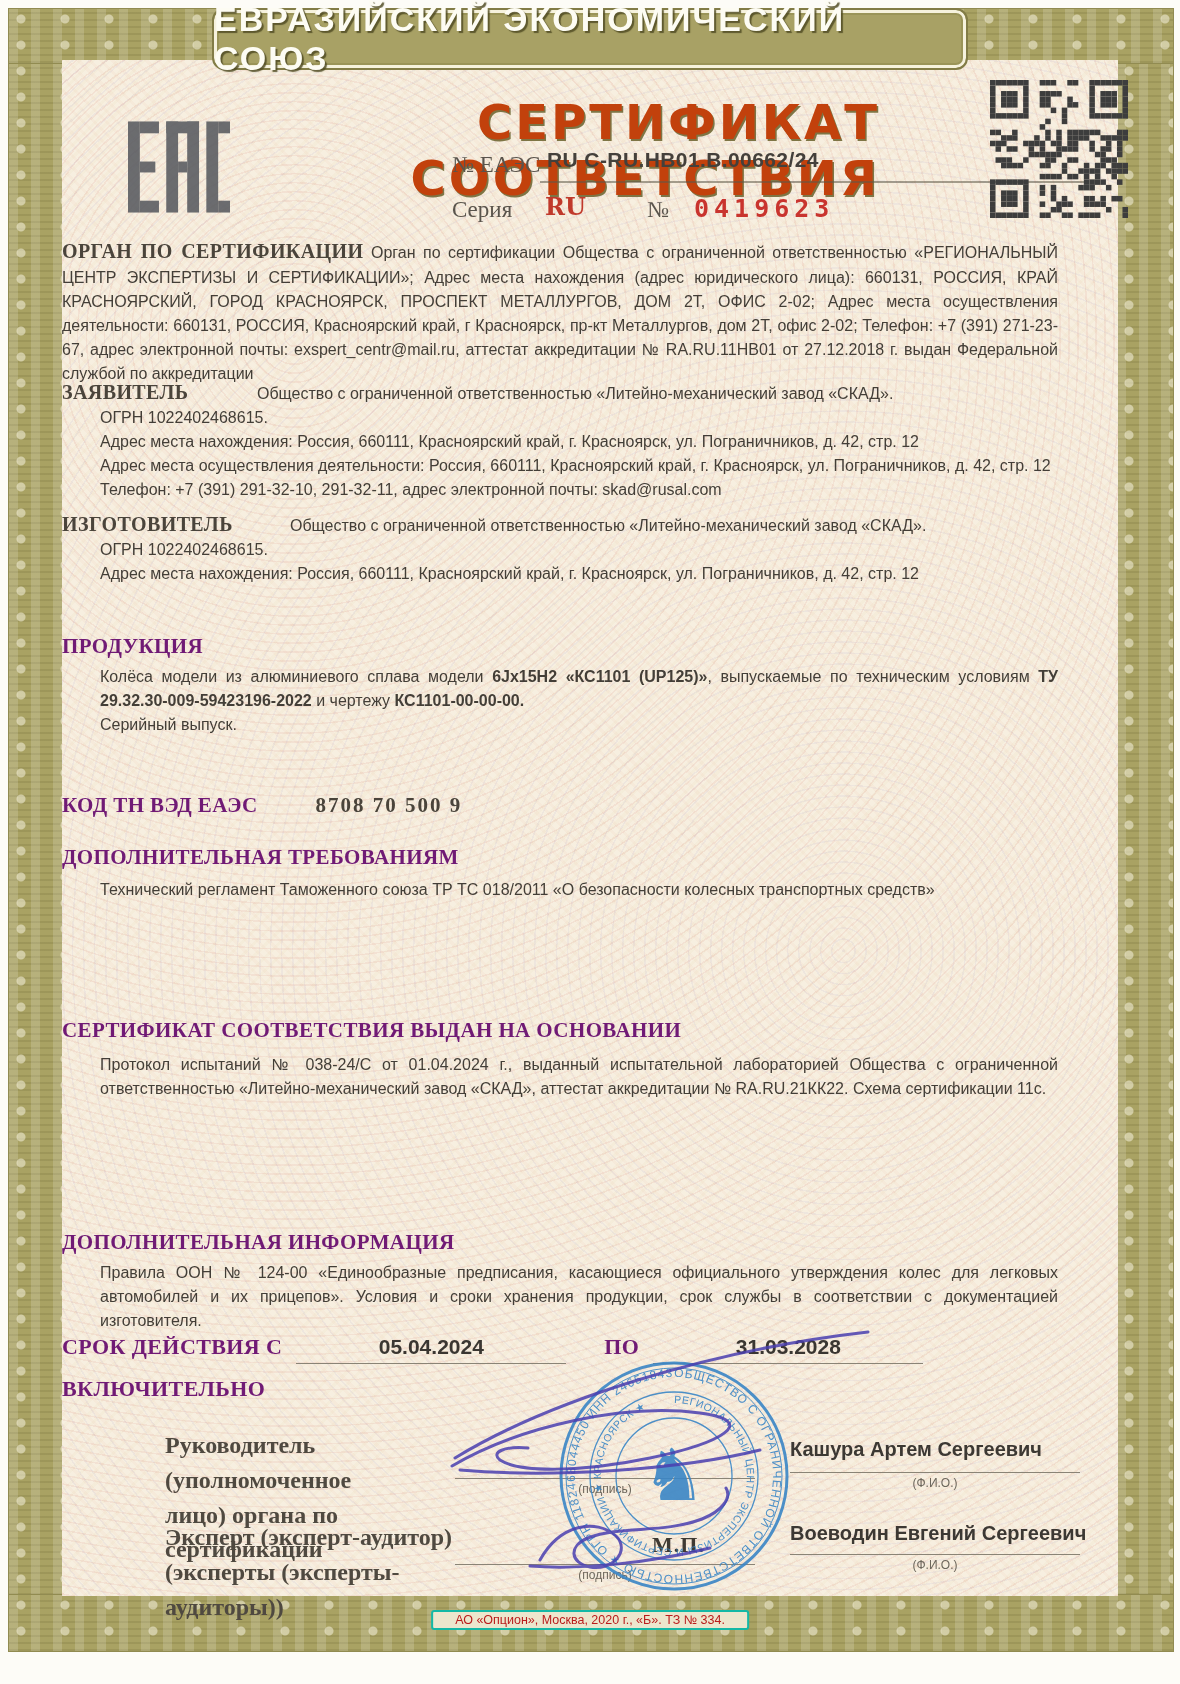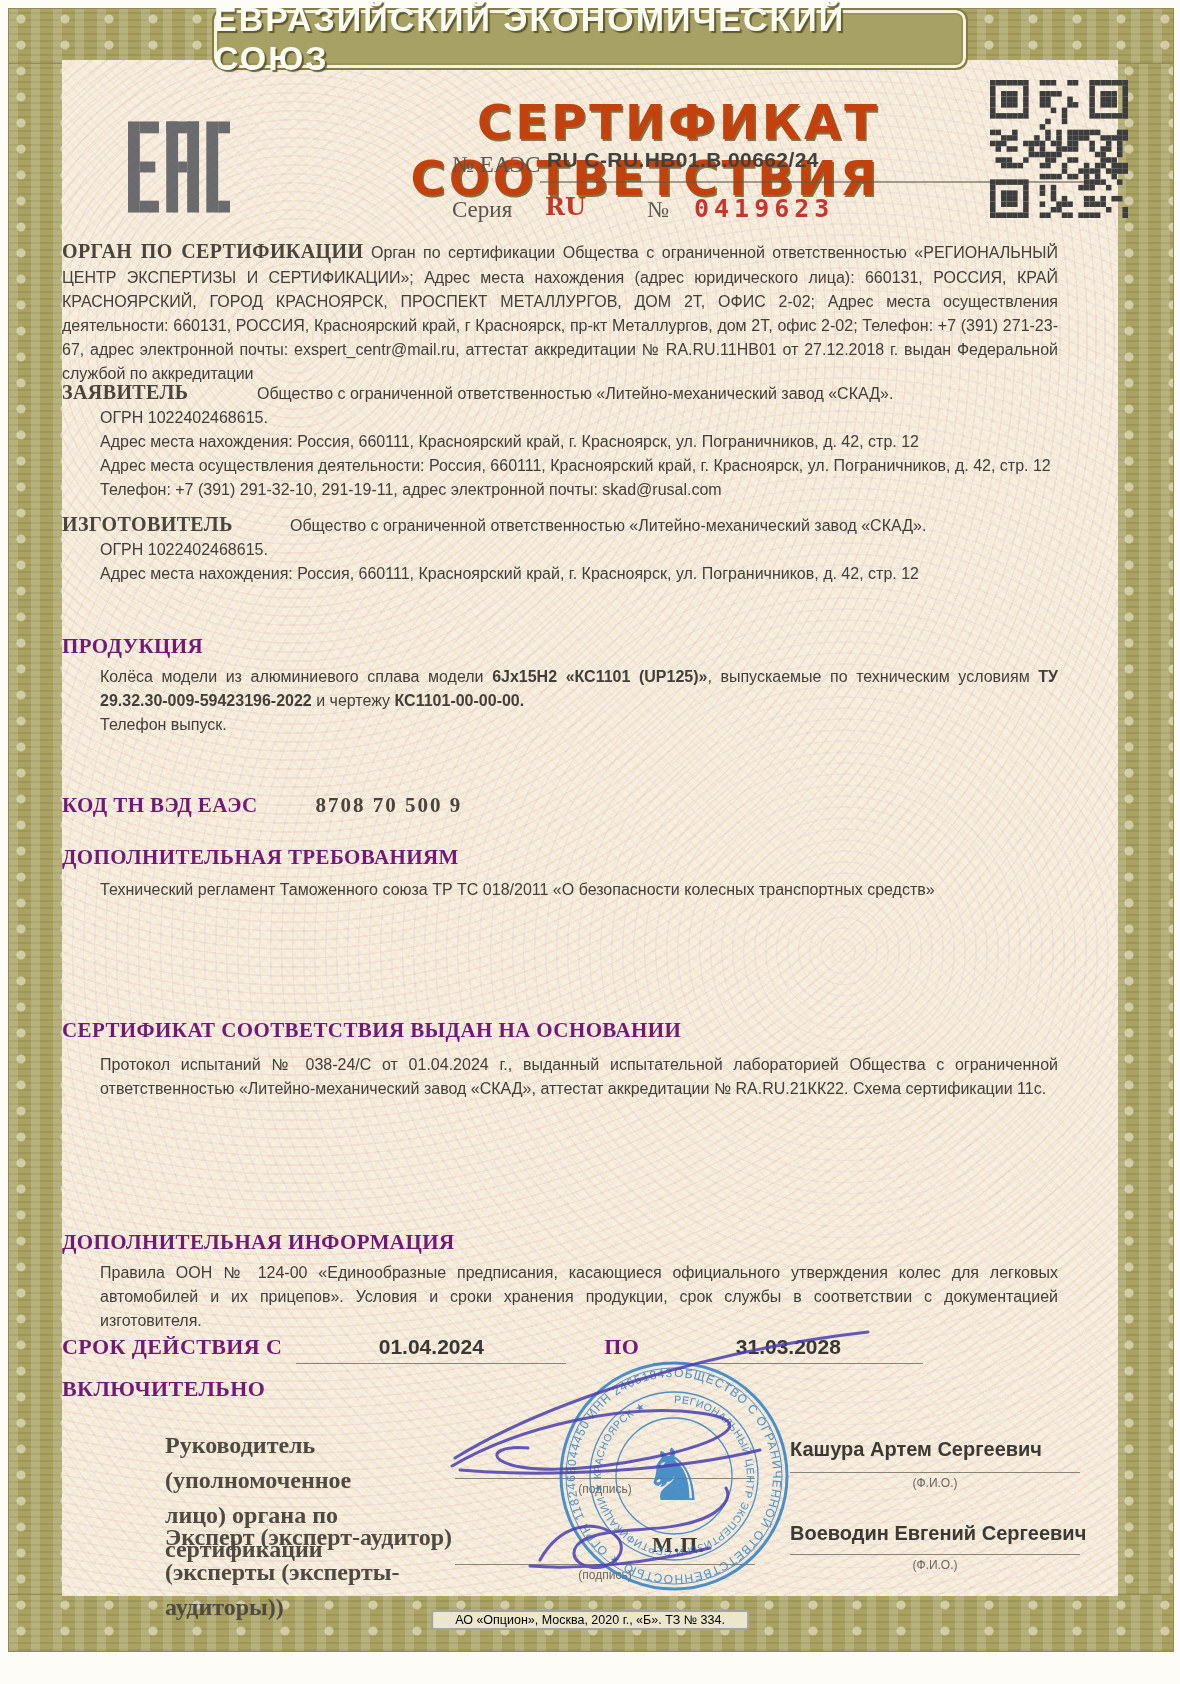--- a/index.html
+++ b/index.html
@@ -74,22 +74,22 @@
     font-weight:bold;font-size:24px;line-height:1.45;color:#4f4940;}
   .sig-line{position:absolute;border-top:1.5px solid #8a8476;}
   .cap{position:absolute;font-size:12px;color:#6d675c;text-align:center;}
   .person{position:absolute;font-weight:bold;font-size:20px;color:#3c3833;}
   .mp{position:absolute;left:652px;top:1532px;font-family:"Liberation Serif",serif;
     font-weight:bold;font-size:22px;color:#3f3a33;letter-spacing:1px;}
   .stamp{position:absolute;left:556px;top:1358px;width:236px;height:236px;opacity:.9;}
   .ink{position:absolute;left:400px;top:1308px;width:500px;height:300px;}
   
   .imprint{position:absolute;left:50%;top:1610px;transform:translateX(-50%);
-    background:#ece6cd;border:2px solid #a3a3a3;border-radius:3px;padding:1px 22px;
-    font-size:12.5px;color:#000000;white-space:nowrap;}
+    background:#ece6cd;border:2px solid #14b8a6;border-radius:3px;padding:1px 22px;
+    font-size:12.5px;color:#b91c1c;white-space:nowrap;}
 </style>
 </head>
 <body>
 
 <div class="page">
 
   <div class="band band-left"></div>
   <div class="band band-right"></div>
   <div class="band band-top"></div>
   <div class="band band-bottom"></div>
@@ -403,38 +403,38 @@
   </div>
 
   <div class="sec" style="top:381px">
     <div class="row">
       <span class="slabel lab-app">ЗАЯВИТЕЛЬ</span>
       <span class="body">Общество с ограниченной ответственностью «Литейно-механический завод «СКАД».</span>
     </div>
     <div class="body indent">ОГРН 1022402468615.</div>
     <div class="body indent">Адрес места нахождения: Россия, 660111, Красноярский край, г. Красноярск, ул. Пограничников, д. 42, стр. 12</div>
     <div class="body indent">Адрес места осуществления деятельности: Россия, 660111, Красноярский край, г. Красноярск, ул. Пограничников, д. 42, стр. 12</div>
-    <div class="body indent">Телефон: +7 (391) 291-32-10, 291-19-11, адрес электронной почты: skad@rusal.com</div>
+    <div class="body indent">Телефон: +7 (391) 291-32-10, 291-32-11, адрес электронной почты: skad@rusal.com</div>
   </div>
 
   <div class="sec" style="top:513px">
     <div class="row">
       <span class="slabel lab-man">ИЗГОТОВИТЕЛЬ</span>
       <span class="body">Общество с ограниченной ответственностью «Литейно-механический завод «СКАД».</span>
     </div>
     <div class="body indent">ОГРН 1022402468615.</div>
     <div class="body indent">Адрес места нахождения: Россия, 660111, Красноярский край, г. Красноярск, ул. Пограничников, д. 42, стр. 12</div>
   </div>
 
   <div class="sec" style="top:634px">
     <div class="big-label">ПРОДУКЦИЯ</div>
     <p class="body indent" style="margin:6px 0 0 0">
       <span>Колёса модели из алюминиевого сплава модели </span><span class="b">6Jx15H2 «КС1101 (UP125)»</span><span>, выпускаемые по техническим условиям </span><span class="b">ТУ 29.32.30-009-59423196-2022</span><span> и чертежу </span><span class="b">КС1101-00-00-00.</span>
     </p>
-    <div class="body indent">Телефон выпуск.</div>
+    <div class="body indent">Серийный выпуск.</div>
   </div>
 
   <div class="sec row" style="top:793px">
     <span class="big-label">КОД ТН ВЭД ЕАЭС</span>
     <span class="tnved-val">8708 70 500 9</span>
   </div>
 
   <div class="sec" style="top:845px">
     <div class="big-label">ДОПОЛНИТЕЛЬНАЯ ТРЕБОВАНИЯМ</div>
     <p class="body indent" style="margin:8px 0 0 0">Технический регламент Таможенного союза ТР ТС 018/2011 «О безопасности колесных транспортных средств»</p>
@@ -445,21 +445,21 @@
     <p class="body indent" style="margin:10px 0 0 0">Протокол испытаний № 038-24/С от 01.04.2024 г., выданный испытательной лабораторией Общества с ограниченной ответственностью «Литейно-механический завод «СКАД», аттестат аккредитации № RA.RU.21КК22. Схема сертификации 11с.</p>
   </div>
 
   <div class="sec" style="top:1230px">
     <div class="big-label">ДОПОЛНИТЕЛЬНАЯ ИНФОРМАЦИЯ</div>
     <p class="body indent" style="margin:6px 0 0 0">Правила ООН № 124-00 «Единообразные предписания, касающиеся официального утверждения колес для легковых автомобилей и их прицепов». Условия и сроки хранения продукции, срок службы в соответствии с документацией изготовителя.</p>
   </div>
 
   <div class="sec vrow" style="top:1334px">
     <span class="big-label" style="font-size:22px">СРОК ДЕЙСТВИЯ С</span>
-    <span class="date-cell">01.04.2024</span>
+    <span class="date-cell">05.04.2024</span>
     <span class="big-label po" style="font-size:22px">ПО</span>
     <span class="date-cell">31.03.2028</span>
   </div>
   <div class="sec big-label" style="top:1376px;font-size:22px">ВКЛЮЧИТЕЛЬНО</div>
 
   <div class="role" style="top:1428px">
     <div>Руководитель (уполномоченное</div>
     <div>лицо) органа по сертификации</div>
   </div>
   <div class="sig-line" style="left:455px;top:1478px;width:300px"></div>

